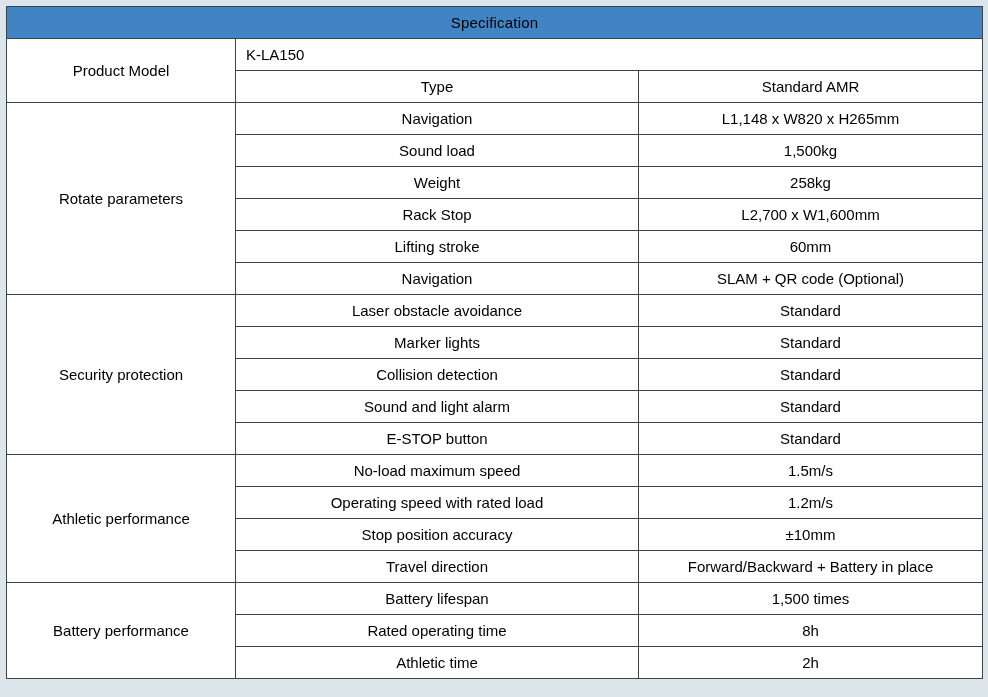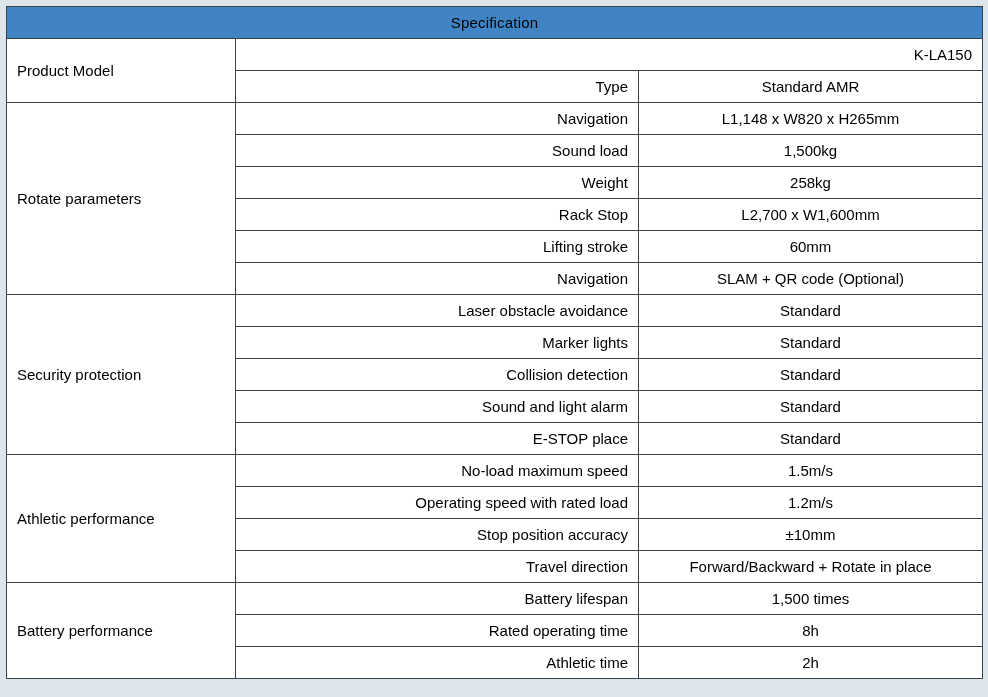--- a/index.html
+++ b/index.html
@@ -50,41 +50,42 @@
     color: #ffffff;
     font-size: 17px;
     text-align: center;
     height: 36px;
     border: 1px solid #3b4248;
     letter-spacing: 0.2px;
   }
 
   
   td.group-label {
+    text-align: center;
     vertical-align: middle;
     width: 229px;
   }
 
   
   td.param-name {
-    text-align: right;
+    text-align: center;
     vertical-align: middle;
     width: 403px;
   }
 
   
   td.param-value {
     text-align: center;
     vertical-align: middle;
     width: 344px;
   }
 
   
   td.param-wide {
-    text-align: right;
+    text-align: left;
     vertical-align: middle;
   }
 
   col.c1 { width: 229px; }
   col.c2 { width: 403px; }
   col.c3 { width: 344px; }
 </style>
 </head>
 <body>
 
@@ -145,39 +146,39 @@
         </tr>
         <tr>
           <td class="param-name">Collision detection</td>
           <td class="param-value">Standard</td>
         </tr>
         <tr>
           <td class="param-name">Sound and light alarm</td>
           <td class="param-value">Standard</td>
         </tr>
         <tr>
-          <td class="param-name">E-STOP place</td>
+          <td class="param-name">E-STOP button</td>
           <td class="param-value">Standard</td>
         </tr>
         <tr>
           <td class="group-label" rowspan="4">Athletic performance</td>
           <td class="param-name">No-load maximum speed</td>
           <td class="param-value">1.5m/s</td>
         </tr>
         <tr>
           <td class="param-name">Operating speed with rated load</td>
           <td class="param-value">1.2m/s</td>
         </tr>
         <tr>
           <td class="param-name">Stop position accuracy</td>
           <td class="param-value">±10mm</td>
         </tr>
         <tr>
           <td class="param-name">Travel direction</td>
-          <td class="param-value">Forward/Backward + Rotate in place</td>
+          <td class="param-value">Forward/Backward + Battery in place</td>
         </tr>
         <tr>
           <td class="group-label" rowspan="3">Battery performance</td>
           <td class="param-name">Battery lifespan</td>
           <td class="param-value">1,500 times</td>
         </tr>
         <tr>
           <td class="param-name">Rated operating time</td>
           <td class="param-value">8h</td>
         </tr>

